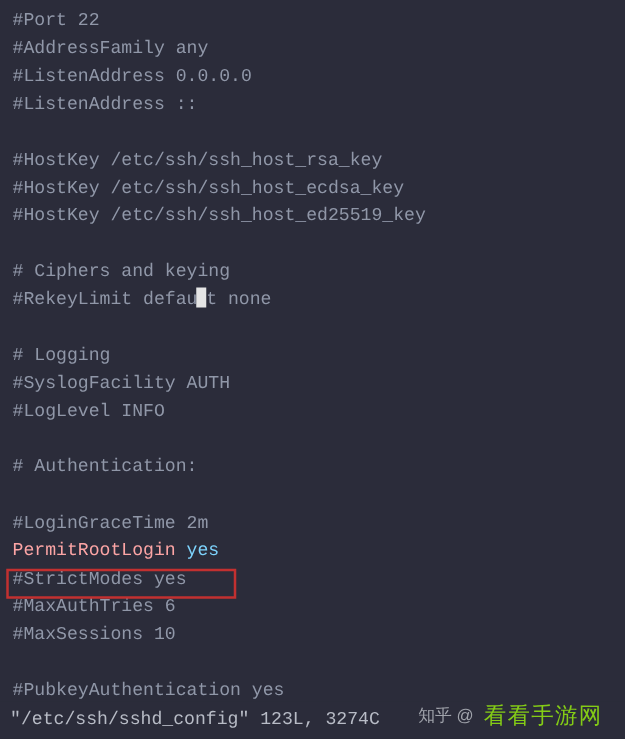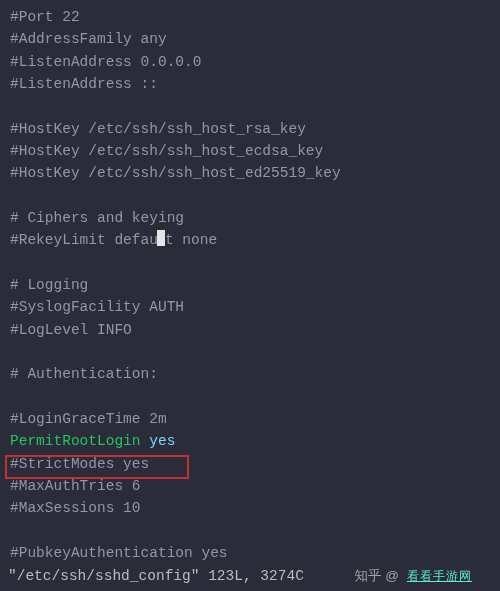--- a/index.html
+++ b/index.html
@@ -15,21 +15,21 @@
     position: relative;
   }
   .editor {
     padding: 6px 6px 0 10px;
     white-space: pre;
   }
   .line {
     display: block;
   }
   .blank { height: 1.54em; }
-  .keyword-dir { color: #22c55e; } 
+  .keyword-dir { color: #fca5a5; } 
   .value-yes { color: #7dd3fc; }  
   .cursor {
     display: inline-block;
     width: 8px;
     height: 16px;
     background: #e5e5e5;
     vertical-align: text-bottom;
     margin-left: -1px;
     margin-bottom: 2px;
   }
@@ -50,35 +50,34 @@
     padding: 4px 8px 4px 8px;
     font-size: 14.5px;
     color: #b8bcc6;
     display: flex;
     justify-content: space-between;
     align-items: center;
     background: #2b2c3a;
   }
   .watermark {
     position: absolute;
-    right: 28px;
+    right: 18px;
     bottom: 4px;
     color: #9da0aa;
     font-size: 14px;
     display: flex;
     gap: 8px;
     align-items: center;
   }
   .wm-big {
-    font-size: 12px;
-    color: #5eead4;
+    font-size: 18px;
+    color: #84cc16;
     font-weight: 500;
     letter-spacing: 1px;
     font-family: -apple-system, "PingFang SC", sans-serif;
-    text-decoration: underline;
   }
   .wm-small {
     font-family: -apple-system, "PingFang SC", sans-serif;
     font-size: 13.5px;
     color: #a0a3ab;
   }
 </style>
 </head>
 <body>
 

